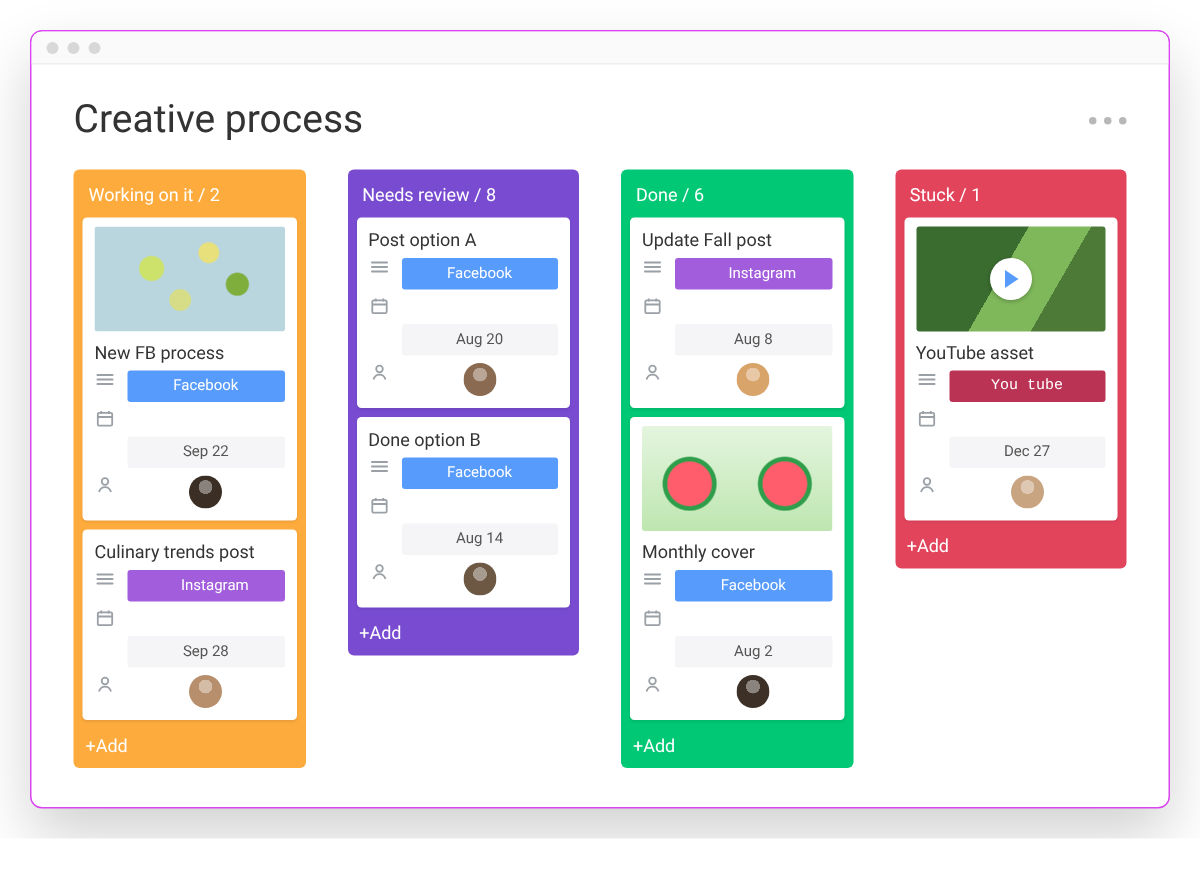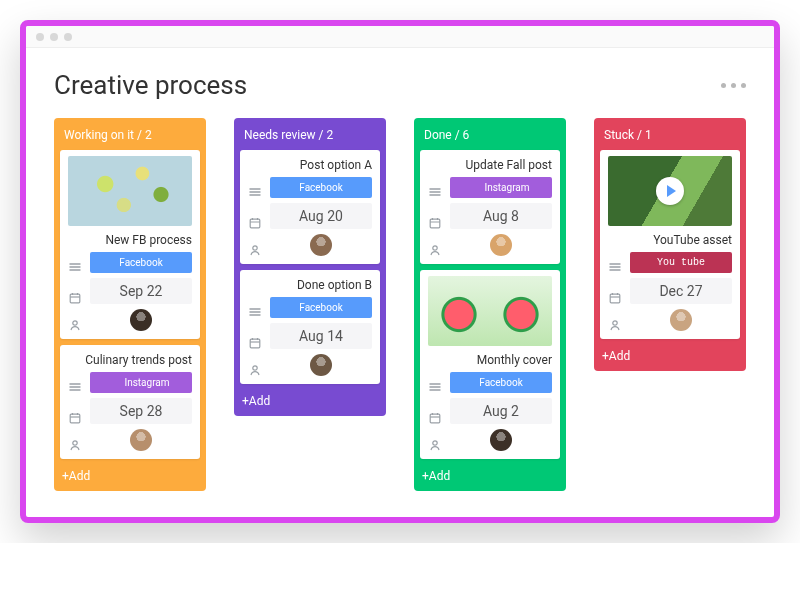--- a/index.html
+++ b/index.html
@@ -5,21 +5,21 @@
   * { box-sizing: border-box; }
   body {
     margin: 0; padding: 20px;
     font-family: -apple-system, "Segoe UI", Roboto, Arial, sans-serif;
     background: #fff;
     color: #333;
     font-size: 13px;
   }
   .window {
     width: 760px; margin: 0 auto;
-    border: 6px solid #d946ef; border-radius: 8px;
+    border: 1px solid #d946ef; border-radius: 8px;
     box-shadow: 0 18px 40px rgba(0,0,0,0.18);
     background: #fff; overflow: hidden;
   }
   .titlebar {
     height: 22px; background: #fafafa; border-bottom: 1px solid #eee;
     display:flex; align-items:center; padding:0 10px; gap:6px;
   }
   .titlebar .dot { width:8px;height:8px;border-radius:50%;background:#d8d8d8; }
   .content { padding: 22px 28px 26px; }
   .header-row { display:flex; justify-content:space-between; align-items:center; margin-bottom:18px; }
@@ -32,33 +32,33 @@
   .col-orange { background:#fdab3d; }
   .col-purple { background:#784bd1; }
   .col-green  { background:#00c875; }
   .col-pink   { background:#e2445c; }
   .card {
     background:#fff; border-radius:3px; padding:6px 8px 8px; margin-bottom:6px;
     display:flex; flex-direction:column; gap:5px;
     box-shadow: 0 1px 2px rgba(0,0,0,0.08);
   }
   .thumb { width:100%; height:70px; border-radius:2px; position:relative; }
-  .card-title { font-size:12px; color:#333; padding-top:2px;text-align:right; }
-  .row { display:flex; align-items:flex-end; gap:8px; }
+  .card-title { font-size:12px; color:#333; padding-top:2px; }
+  .row { display:flex; align-items:flex-start; gap:8px; }
   .row.icon-row > .ic { width:14px; flex:0 0 14px; color:#888; display:flex;align-items:center;justify-content:center; }
   .platform-pill {
     flex:1; text-align:center; color:#fff; font-size:10px;
     padding:5px 0; border-radius:2px;
   }
   .pill-blue   { background:#579bfc; }
   .pill-purple { background:#a25ddc;padding-left:12px; }
   .pill-red    { background:#bb3354;font-family:Liberation Mono, monospace; }
   .date-pill {
     flex:1; text-align:center; background:#f5f5f7; color:#555;
-    font-size:14px; padding:5px 0; border-radius:2px;
+    font-size:10px; padding:5px 0; border-radius:2px;margin-top:18px;
   }
   .avatar {
     width:22px;height:22px;border-radius:50%; margin-left:auto; margin-right:auto;
   }
   .avatar-row { display:flex; justify-content:center; }
   .ic-lines, .ic-cal, .ic-person { width:12px;height:12px; }
   .add-btn { color:#fff; font-size:12px; padding:4px 2px 2px; cursor:pointer; }
   .play-badge {
     position:absolute; top:50%; left:50%; transform:translate(-50%,-50%);
     width:28px;height:28px; background:#fff; border-radius:50%;
@@ -155,21 +155,21 @@
                 </svg>
               </span>
               <div class="avatar-row" style="flex:1">
                 <div class="avatar" style="background:#b78f6c radial-gradient(circle at 50% 35%, rgba(255,255,255,.4) 0 25%, transparent 26%);"></div>
               </div>
             </div>
           </div>
           <div class="add-btn">+Add</div>
         </div>
         <div class="column col-purple">
-          <div class="col-header">Needs review / 2</div>
+          <div class="col-header">Needs review / 8</div>
           <div class="card">
             <div class="card-title">Post option A</div>
             <div class="row icon-row">
               <span class="ic">
                 <svg class="ic-lines" viewBox="0 0 12 12">
                   <path d="M1 3h10M1 6h10M1 9h10" stroke="#9aa0a6" stroke-width="1.4" stroke-linecap="round"></path>
                 </svg>
               </span>
               <div class="platform-pill pill-blue">Facebook</div>
             </div>

